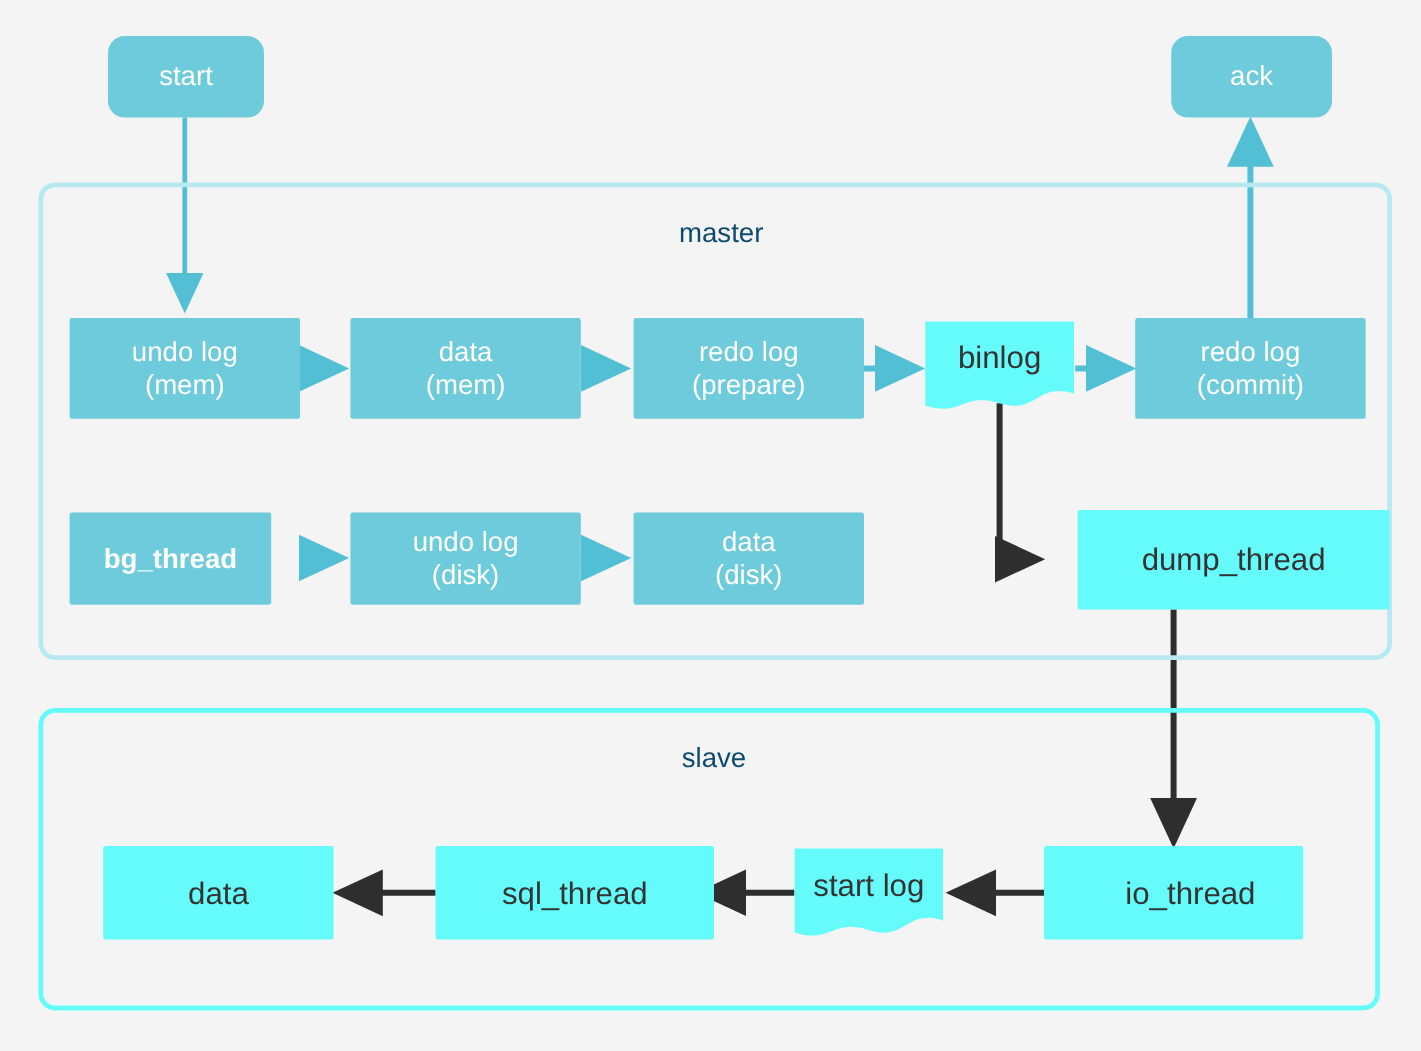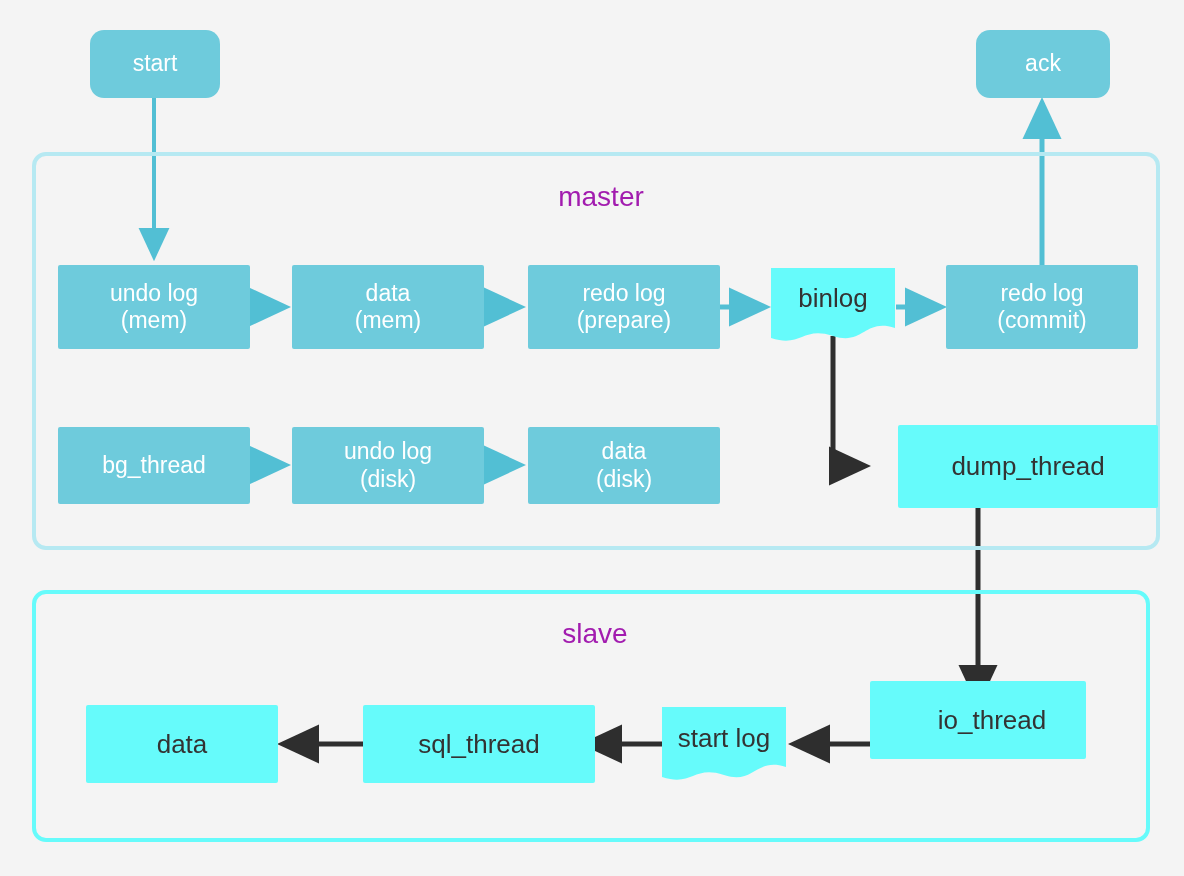--- a/index.html
+++ b/index.html
@@ -13,22 +13,22 @@
   svg#wires{position:absolute;left:0;top:0;width:1184px;height:876px;pointer-events:none;}
 
   .group{
     position:absolute;
     border-radius:14px;
     box-sizing:border-box;
     background:rgba(244,244,244,0);
   }
   .group-label{
     position:absolute;
-    font-size:28px;
-    color:#a21caf;
+    font-size:23px;
+    color:#0c4a6e;
     white-space:nowrap;
     transform:translateX(-50%);
   }
 
   .node{
     position:absolute;
     box-sizing:border-box;
     display:flex;
     align-items:center;
     justify-content:center;
@@ -152,39 +152,39 @@
       <path d="M0,2 L124,2 L124,62 C93,52 93,80 62,70 C31,60 31,82 0,72 Z" fill="#66FBFB"></path>
     </svg>
     <span class="doclabel" style="margin-bottom:14px;">binlog</span>
   </div>
 
   <div class="node teal rect" style="left:946px;top:265px;width:192px;height:84px;">
     <span>redo log
 (commit)</span>
   </div>
 
-  <div class="node teal rect" style="left:58px;top:427px;width:192px;height:77px;">
+  <div class="node teal rect" style="left:58px;top:427px;width:168px;height:77px;font-weight:bold;">
     <span>bg_thread</span>
   </div>
 
   <div class="node teal rect" style="left:292px;top:427px;width:192px;height:77px;">
     <span>undo log
 (disk)</span>
   </div>
 
   <div class="node teal rect" style="left:528px;top:427px;width:192px;height:77px;">
     <span>data
 (disk)</span>
   </div>
 
   <div class="node cyan rect" style="left:870px;top:425px;width:260px;height:83px;margin-left:28px;">
     <span>dump_thread</span>
   </div>
 
-  <div class="node cyan rect" style="left:870px;top:681px;width:216px;height:78px;padding-left:28px;">
+  <div class="node cyan rect" style="left:870px;top:705px;width:216px;height:78px;padding-left:28px;">
     <span>io_thread</span>
   </div>
 
   <div class="node cyan doc" style="left:662px;top:705px;width:124px;height:80px;">
     <svg class="docshape" viewBox="0 0 124 80" preserveAspectRatio="none">
       <path d="M0,2 L124,2 L124,62 C93,52 93,80 62,70 C31,60 31,82 0,72 Z" fill="#66FBFB"></path>
     </svg>
     <span class="doclabel" style="margin-bottom:14px;">start log</span>
   </div>
 

